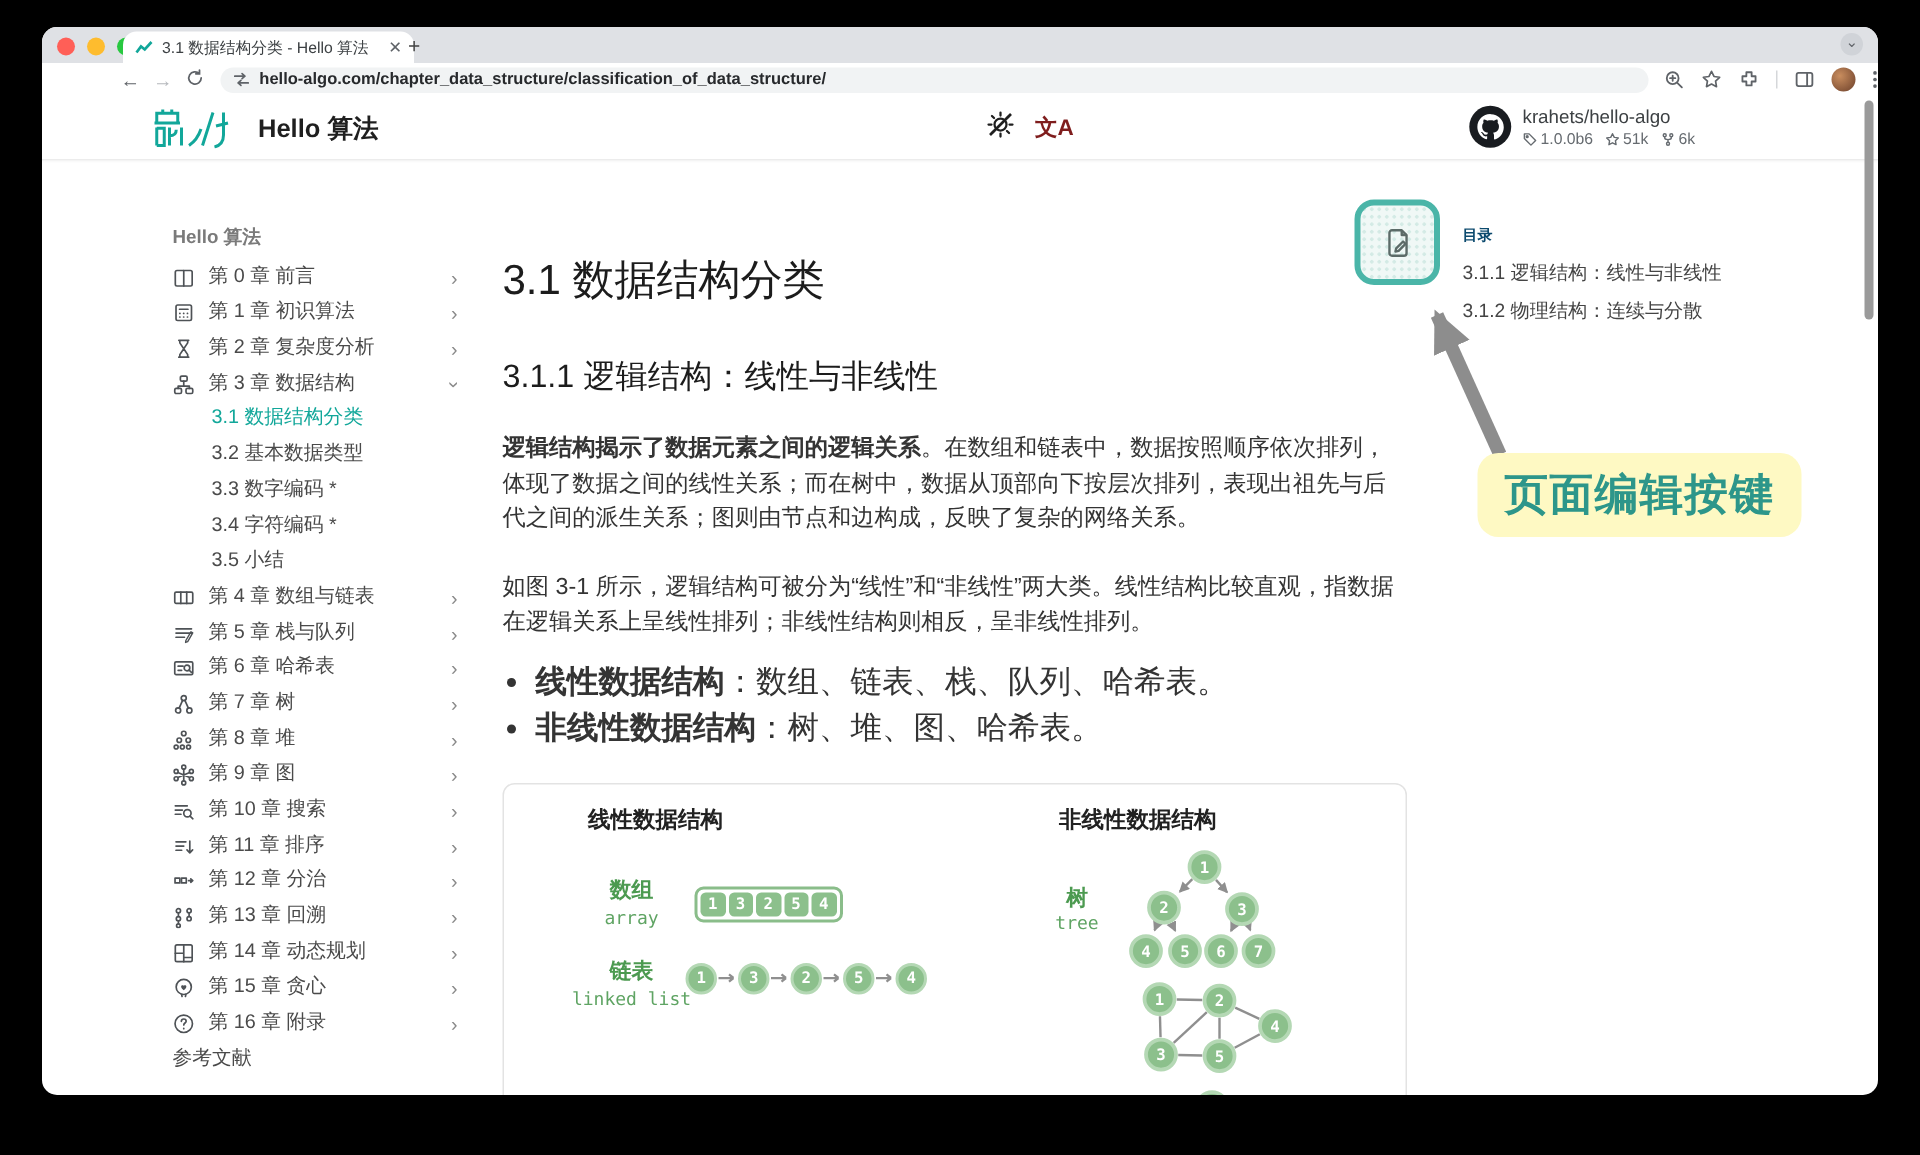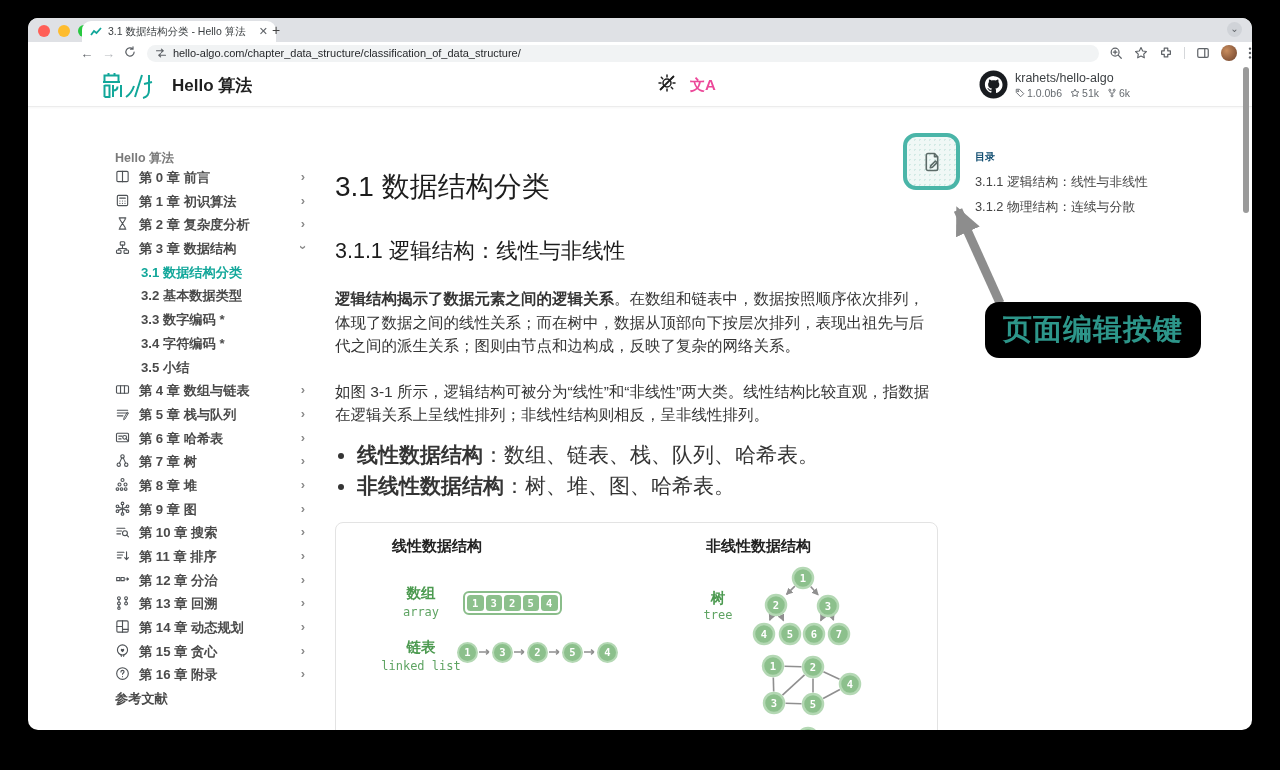--- a/index.html
+++ b/index.html
@@ -14,40 +14,40 @@
     display:flex;align-items:center;padding:0 8px;gap:6px;}
   .tab-title{font-size:10.5px;color:#3c4043;white-space:nowrap;overflow:hidden;text-overflow:ellipsis;flex:1;}
   .tab-x{font-size:11px;color:#5f6368;}
   .newtab{position:absolute;left:244px;top:4px;font-size:14px;color:#444;}
   .tabsearch{position:absolute;right:10px;top:4px;font-size:10px;color:#5f6368;background:#d0d3d8;border-radius:50%;width:15px;height:15px;text-align:center;line-height:14px;}
   
   #toolbar{position:absolute;left:0;top:24px;width:100%;height:22px;background:#fff;display:flex;align-items:center;}
   .navic{color:#5f6368;font-size:13px;width:22px;text-align:center;}
   .navic.dis{color:#b6b9bd;}
   #omnibox{margin-left:6px;width:952px;height:17px;background:#f1f3f4;border-radius:9px;display:flex;align-items:center;padding:0 8px;gap:6px;}
-  #url{font-size:11px;color:#27292c;white-space:nowrap;}
+  #url{font-size:11px;color:#27292c;white-space:nowrap;font-weight:bold;}
   .tbright{display:flex;align-items:center;gap:11px;margin-left:10px;}
   .sep{width:1px;height:12px;background:#d5d7da;}
   .avatar{width:16px;height:16px;border-radius:50%;background:radial-gradient(circle at 35% 35%,#c98d5e,#6b3f2a);}
   
   #siteheader{position:absolute;left:0;top:46px;width:100%;height:42px;background:#fff;
     border-bottom:1px solid #ececec;box-shadow:0 1px 2px rgba(0,0,0,.04);display:flex;align-items:center;}
   #sitetitle{font-size:17px;font-weight:700;color:#1f1f1f;margin-left:14px;}
   #searchbox{position:absolute;left:687px;top:8px;width:170px;height:26px;background:#f0f1f3;border-radius:4px;
     display:flex;align-items:center;padding:0 8px;gap:7px;}
   #searchph{font-size:13.5px;color:#9aa0a6;}
   .hdr-ic{position:absolute;top:9px;}
   #repo{position:absolute;left:951px;top:6px;display:flex;gap:7px;align-items:center;}
   #repo .l1{font-size:12.5px;color:#3c4043;}
   #repo .l2{font-size:10.5px;color:#666b70;display:flex;gap:8px;align-items:center;margin-top:2px;}
   #repo .l2 span{display:flex;gap:2px;align-items:center;text-align:center;}
   
   #sidebar{position:absolute;left:87px;top:132px;width:190px;}
   .sb-title{font-size:12.5px;font-weight:700;color:#7a7a7a;height:19px;}
-  .sb-row{height:23.7px;display:flex;align-items:flex-start;gap:9px;font-size:13.2px;color:#4a4a4a;cursor:pointer;font-weight:bold;}
+  .sb-row{height:23.7px;display:flex;align-items:flex-end;gap:9px;font-size:13.2px;color:#4a4a4a;cursor:pointer;}
   .sb-row .lbl{flex:1;white-space:nowrap;}
   .sb-row .chev{color:#8a8a8a;font-size:13px;}
   .sb-row .chev.down{display:inline-block;transform:rotate(90deg);}
   .sb-row.sub{padding-left:26px;}
   .sb-row.active{color:#12a79a;}
   .sb-ico{width:15px;height:15px;display:flex;}
   
   #main{position:absolute;left:307px;top:88px;width:603px;color:#343434;}
   #main h1{font-size:28px;font-weight:400;color:#1c1c1c;margin:62px 0 0;}
   #main h2{font-size:21.5px;font-weight:400;color:#1c1c1c;margin:30px 0 0;}
@@ -66,21 +66,21 @@
   .node{width:21px;height:21px;border-radius:50%;background:#8cc08c;border:2.5px solid #b4d8b4;color:#fff;
     font-family:"DejaVu Sans Mono",monospace;font-size:10.5px;font-weight:700;display:flex;align-items:center;justify-content:center;box-sizing:border-box;}
   
   #toc{position:absolute;left:947px;top:132px;width:230px;}
   #toc .t{font-size:10px;font-weight:700;color:#0c4a6e;}
   #toc .item{font-size:12.8px;color:#444;margin-top:11px;line-height:14px;}
   
   #editbtn{position:absolute;left:875px;top:115px;width:57px;height:57px;border:4px solid #4ab5a8;border-radius:13px;
     background-color:#f0f8f6;background-image:radial-gradient(#d3eae5 1px,transparent 1px);background-size:5px 5px;
     display:flex;align-items:center;justify-content:center;box-sizing:border-box;}
-  #callout{position:absolute;left:957px;top:284px;width:216px;height:56px;background:#000000;border-radius:14px;
+  #callout{position:absolute;left:957px;top:284px;width:216px;height:56px;background:#fef9c3;border-radius:14px;
     display:flex;align-items:center;justify-content:center;}
   #callout span{font-size:29px;font-weight:800;color:#2d968a;letter-spacing:1px;}
   #arrowsvg{position:absolute;left:900px;top:170px;}
   
   #pagescroll{position:absolute;right:3px;top:49px;width:6px;height:146px;background:#9a9a9a;border-radius:3px;}
 </style>
 </head>
 <body>
 
 <div id="window">
@@ -148,21 +148,21 @@
       <path d="M34 14c-2 6-5 9-8 11M42 3l-7 22M44 12l8-2M49 3v15c0 4-2 7-6 8"></path>
     </svg>
     <span id="sitetitle">Hello 算法</span>
     <span class="hdr-ic" style="left:629px">
       <svg width="20" height="20" viewBox="0 0 20 20" fill="none" stroke="#1f1f1f" stroke-width="1.5">
           <circle cx="10" cy="10" r="4"></circle>
           <path d="M10 2v2M10 16v2M2 10h2M16 10h2M4.3 4.3l1.4 1.4M14.3 14.3l1.4 1.4M15.7 4.3l-1.4 1.4M4.3 15.7l1.4-1.4" stroke-linecap="round"></path>
           <path d="M17 3L3 17" stroke-width="1.8"></path>
         </svg>
     </span>
-    <span class="hdr-ic" style="left:662px;font-size:15px;font-weight:700;color:#ec4899;top:12px">文A</span>
+    <span class="hdr-ic" style="left:662px;font-size:15px;font-weight:700;color:#7f1d1d;top:12px">文A</span>
     <div id="repo">
       <svg width="29" height="29" viewBox="0 0 28 28">
         <circle cx="14" cy="14" r="13.5" fill="#191c20"></circle>
         <path fill="#fff" d="M14 5.8c-4.6 0-8.3 3.7-8.3 8.3 0 3.7 2.4 6.8 5.7 7.9.4.1.6-.2.6-.4v-1.5c-2.3.5-2.8-1.1-2.8-1.1-.4-1-.9-1.2-.9-1.2-.8-.5.1-.5.1-.5.8.1 1.3.9 1.3.9.7 1.3 2 .9 2.4.7.1-.5.3-.9.5-1.1-1.8-.2-3.8-.9-3.8-4.1 0-.9.3-1.6.9-2.2-.1-.2-.4-1.1.1-2.2 0 0 .7-.2 2.3.8.7-.2 1.4-.3 2.1-.3s1.4.1 2.1.3c1.6-1.1 2.3-.8 2.3-.8.5 1.1.2 2 .1 2.2.5.6.9 1.3.9 2.2 0 3.2-2 3.9-3.8 4.1.3.3.6.8.6 1.6v2.4c0 .2.2.5.6.4 3.3-1.1 5.7-4.2 5.7-7.9 0-4.6-3.7-8.3-8.3-8.3z"></path>
       </svg>
       <div>
         <div class="l1">krahets/hello-algo</div>
         <div class="l2">
           <span>
             <svg width="10" height="10" viewBox="0 0 16 16" fill="none" stroke="#666b70" stroke-width="1.5">

